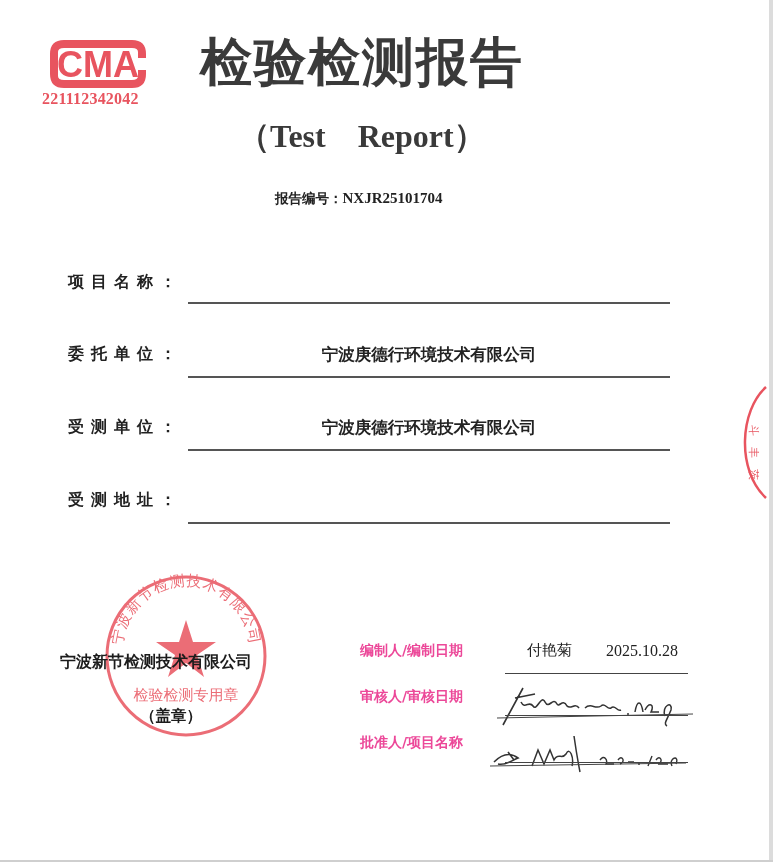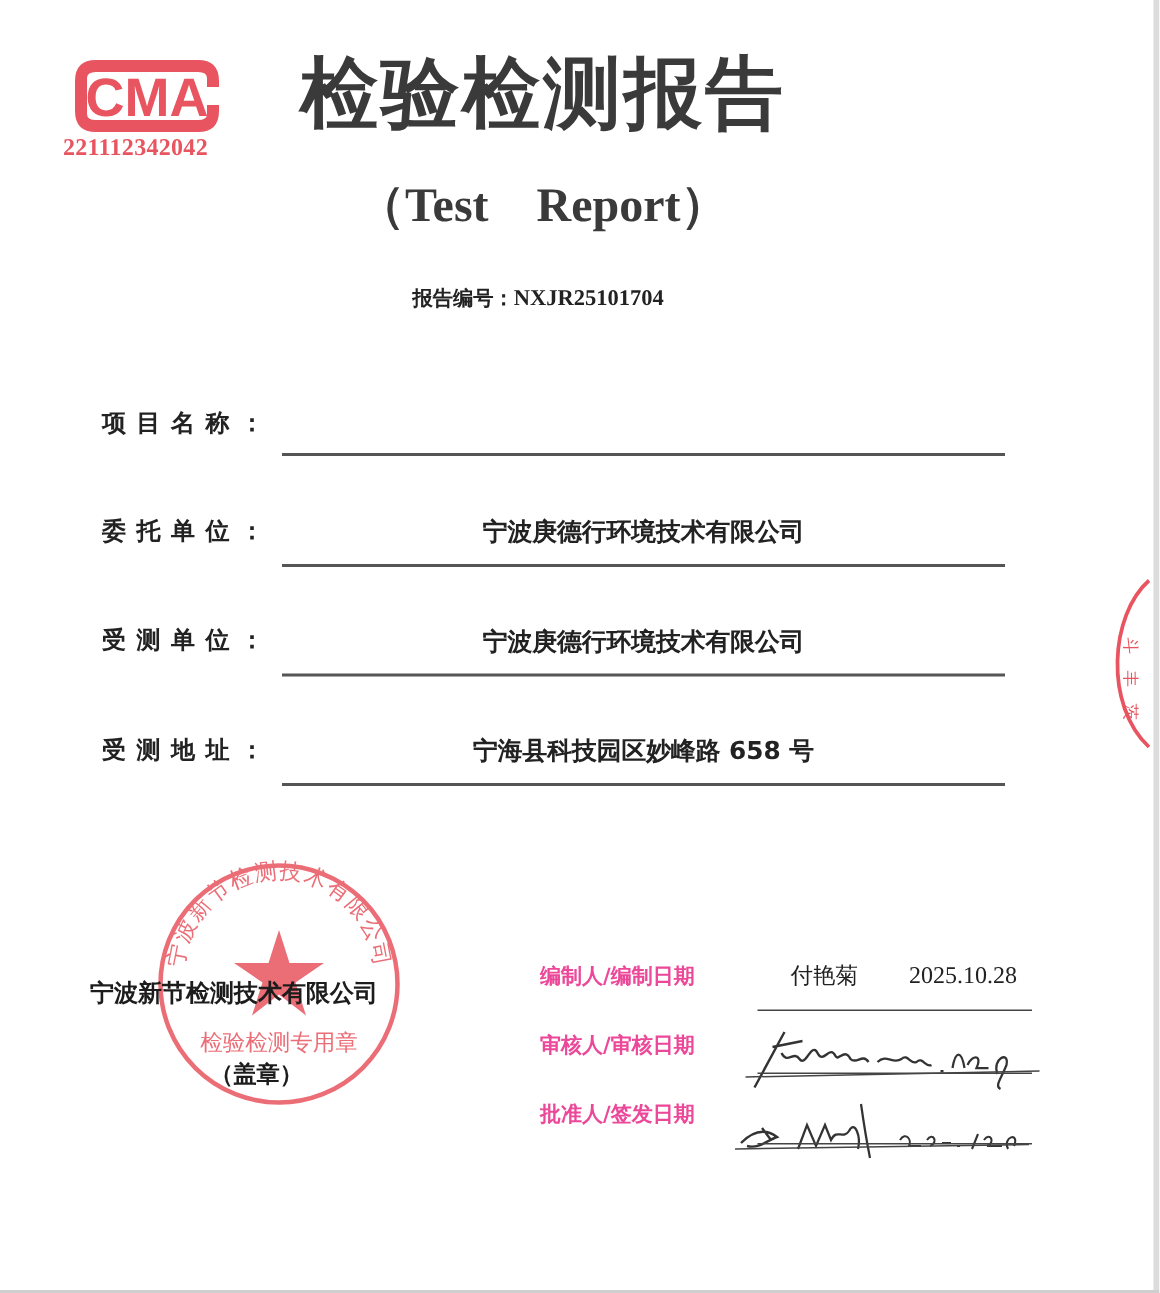--- a/index.html
+++ b/index.html
@@ -113,21 +113,20 @@
   <span class="field-value">宁波庚德行环境技术有限公司</span>
   <div class="field-line" style="top:32px"></div>
 </div>
 <div class="field-row" style="top:417px">
   <span class="field-label">受测单位：</span>
   <span class="field-value">宁波庚德行环境技术有限公司</span>
   <div class="field-line" style="top:32px"></div>
 </div>
 <div class="field-row" style="top:490px">
   <span class="field-label">受测地址：</span>
-  <span class="field-value">宁海县科技园区妙峰路 658 号</span>
   <div class="field-line" style="top:32px"></div>
 </div>
 
 <div class="stamp">
   <svg width="172" height="170" viewBox="0 0 172 170">
     <defs>
       <path id="arcTop" d="M 26 100 A 64 64 0 1 1 146 100"></path>
     </defs>
     <circle cx="86" cy="84" r="79" fill="none" stroke="#e8545f" stroke-width="3"></circle>
     <text font-family="DejaVu Sans, sans-serif" font-size="15" fill="#e8545f" letter-spacing="1">
@@ -149,21 +148,21 @@
 <div class="handwriting" style="left:495px; top:680px; width:200px; height:50px;">
   <svg width="200" height="50" viewBox="0 0 200 50">
     <path d="M8 45 L28 8 M20 18 L40 14 M26 22 C30 30 34 20 38 26 C42 32 46 14 50 22 C54 30 58 16 62 24 C64 28 68 18 72 26 C76 30 80 22 84 28" fill="none" stroke="#333" stroke-width="1.6"></path>
     <path d="M90 28 C96 22 100 30 106 26 C110 22 112 30 116 28 C120 24 122 32 126 30" fill="none" stroke="#333" stroke-width="1.5"></path>
     <path d="M132 34 L134 34 M140 32 C142 20 146 20 148 32 M150 30 C154 22 160 24 156 32 L164 32 M170 36 C166 26 178 20 176 30 C172 40 168 44 172 46" fill="none" stroke="#333" stroke-width="1.5"></path>
     <path d="M2 38 L198 34" fill="none" stroke="#444" stroke-width="1"></path>
   </svg>
 </div>
 <div class="sig-line" style="top:715px"></div>
 
-<div class="sig-label" style="top:734px">批准人/签发日期</div>
+<div class="sig-label" style="top:734px">批准人/项目名称</div>
 <div class="handwriting" style="left:488px; top:730px; width:200px; height:45px;">
   <svg width="200" height="45" viewBox="0 0 200 45">
     <path d="M6 32 C14 24 22 22 30 28 C24 30 18 36 10 34 M20 22 L26 30" fill="none" stroke="#333" stroke-width="1.6"></path>
     <path d="M44 36 L50 20 L56 34 L62 20 L66 30 C70 22 74 30 78 24 C82 16 86 28 84 36 M86 6 C88 20 90 32 92 42" fill="none" stroke="#333" stroke-width="1.5"></path>
     <path d="M112 30 C116 24 120 30 118 34 L126 34 M130 30 C134 24 138 32 132 34 M140 32 L146 32 M150 34 L152 34 M160 36 L164 26 M168 30 C172 24 176 32 170 34 L180 34 M184 36 C180 28 192 24 188 34" fill="none" stroke="#333" stroke-width="1.4"></path>
     <path d="M2 36 L198 33" fill="none" stroke="#444" stroke-width="1"></path>
   </svg>
 </div>
 <div class="sig-line" style="top:762px"></div>
 

